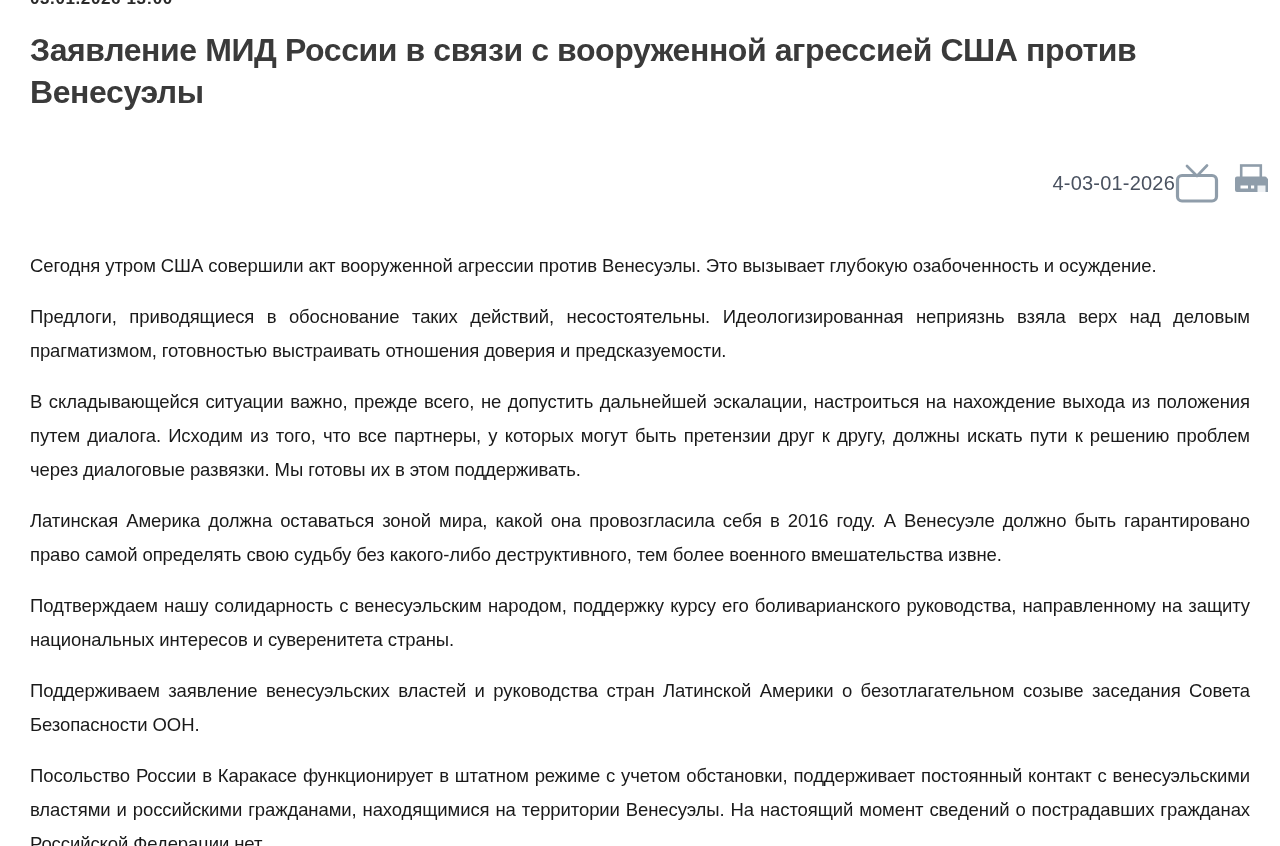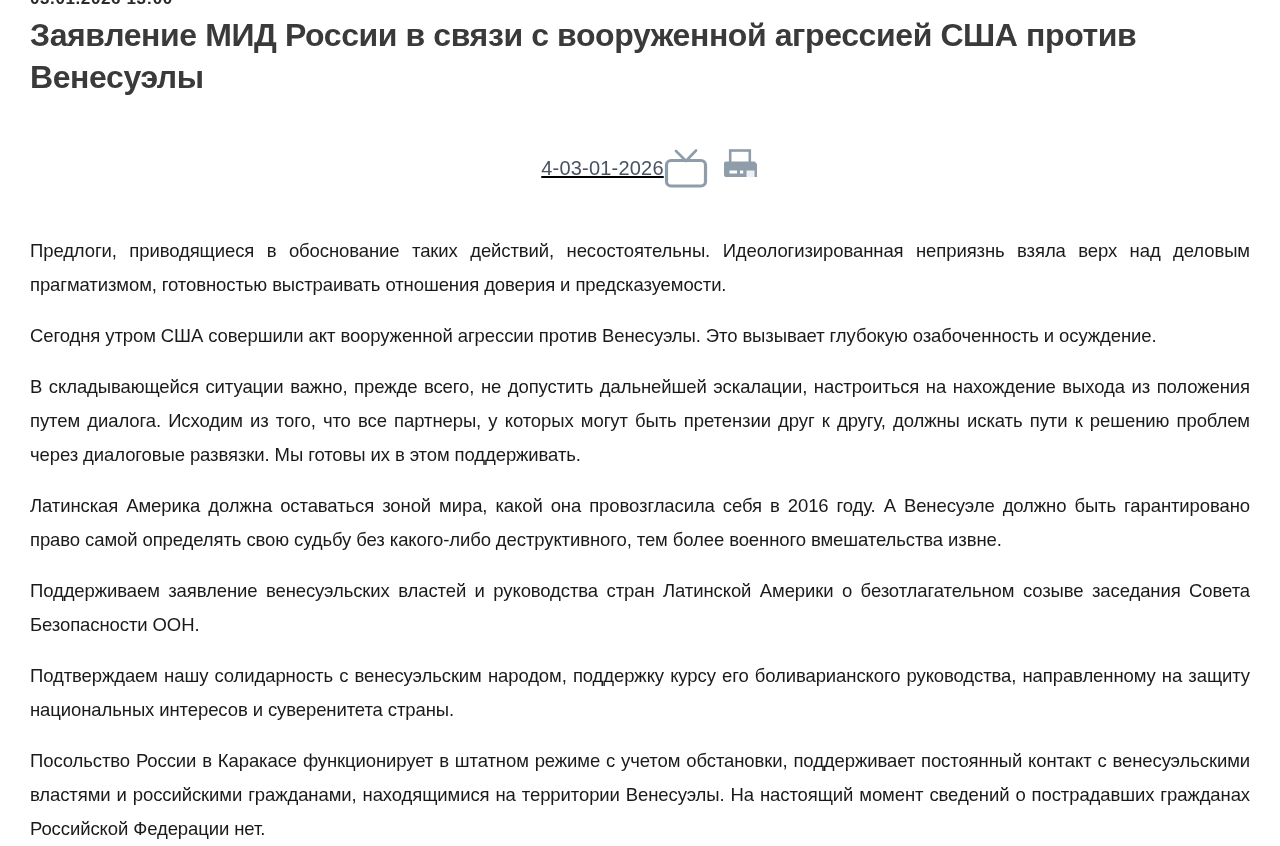--- a/index.html
+++ b/index.html
@@ -27,35 +27,34 @@
   .clipped-row span {
     display: block;
     margin-top: -10px;
     font-size: 17px;
     line-height: 17px;
     font-weight: 700;
     letter-spacing: 0.6px;
     color: #2b2b2b;
   }
   h1.title {
-    margin: 7px 0 0 0;
+    margin: 22px 0 0 0;
     max-width: 1165px;
     font-size: 32px;
     line-height: 42px;
     font-weight: 700;
     letter-spacing: -0.4px;
     color: #3a3a3a;
   }
   .meta-row {
     margin-top: 50px;
     display: flex;
     align-items: center;
-    justify-content: center;
+    justify-content: flex-end;
     height: 40px;
-    text-decoration: underline;
   }
   .date {
     font-size: 20px;
     color: #4a5260;
     letter-spacing: 0.2px;
   }
   .icons {
     display: flex;
     align-items: center;
     gap: 15px;
@@ -106,22 +105,22 @@
           <rect x="6.5" y="21.5" width="7.5" height="3" fill="#ffffff"></rect>
           <rect x="17" y="21.5" width="3.2" height="3" fill="#ffffff"></rect>
           <rect x="21.5" y="14.5" width="12.5" height="13.5" fill="#8f9daa"></rect>
           <rect x="23.5" y="21.5" width="8" height="6.5" fill="#eef1f4"></rect>
         </svg>
       </a>
     </span>
   </div>
 
   <div class="article">
+    <p>Сегодня утром США совершили акт вооруженной агрессии против Венесуэлы. Это вызывает глубокую озабоченность и осуждение.</p>
     <p>Предлоги, приводящиеся в обоснование таких действий, несостоятельны. Идеологизированная неприязнь взяла верх над деловым прагматизмом, готовностью выстраивать отношения доверия и предсказуемости.</p>
-    <p>Сегодня утром США совершили акт вооруженной агрессии против Венесуэлы. Это вызывает глубокую озабоченность и осуждение.</p>
     <p>В складывающейся ситуации важно, прежде всего, не допустить дальнейшей эскалации, настроиться на нахождение выхода из положения путем диалога. Исходим из того, что все партнеры, у которых могут быть претензии друг к другу, должны искать пути к решению проблем через диалоговые развязки. Мы готовы их в этом поддерживать.</p>
     <p>Латинская Америка должна оставаться зоной мира, какой она провозгласила себя в 2016 году. А Венесуэле должно быть гарантировано право самой определять свою судьбу без какого-либо деструктивного, тем более военного вмешательства извне.</p>
+    <p>Подтверждаем нашу солидарность с венесуэльским народом, поддержку курсу его боливарианского руководства, направленному на защиту национальных интересов и суверенитета страны.</p>
     <p>Поддерживаем заявление венесуэльских властей и руководства стран Латинской Америки о безотлагательном созыве заседания Совета Безопасности ООН.</p>
-    <p>Подтверждаем нашу солидарность с венесуэльским народом, поддержку курсу его боливарианского руководства, направленному на защиту национальных интересов и суверенитета страны.</p>
     <p>Посольство России в Каракасе функционирует в штатном режиме с учетом обстановки, поддерживает постоянный контакт с венесуэльскими властями и российскими гражданами, находящимися на территории Венесуэлы. На настоящий момент сведений о пострадавших гражданах Российской Федерации нет.</p>
   </div>
 
 </div>
 
 </body></html>

